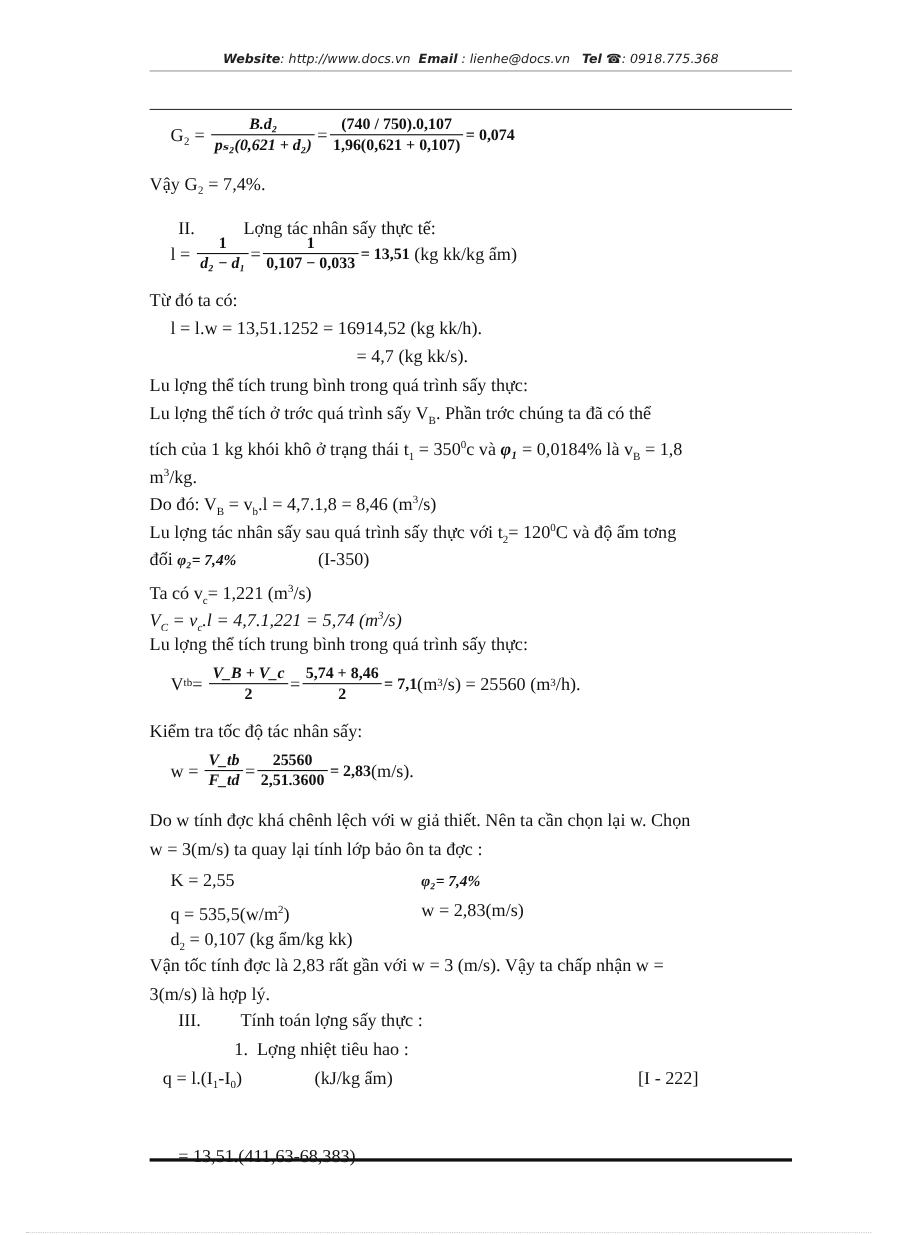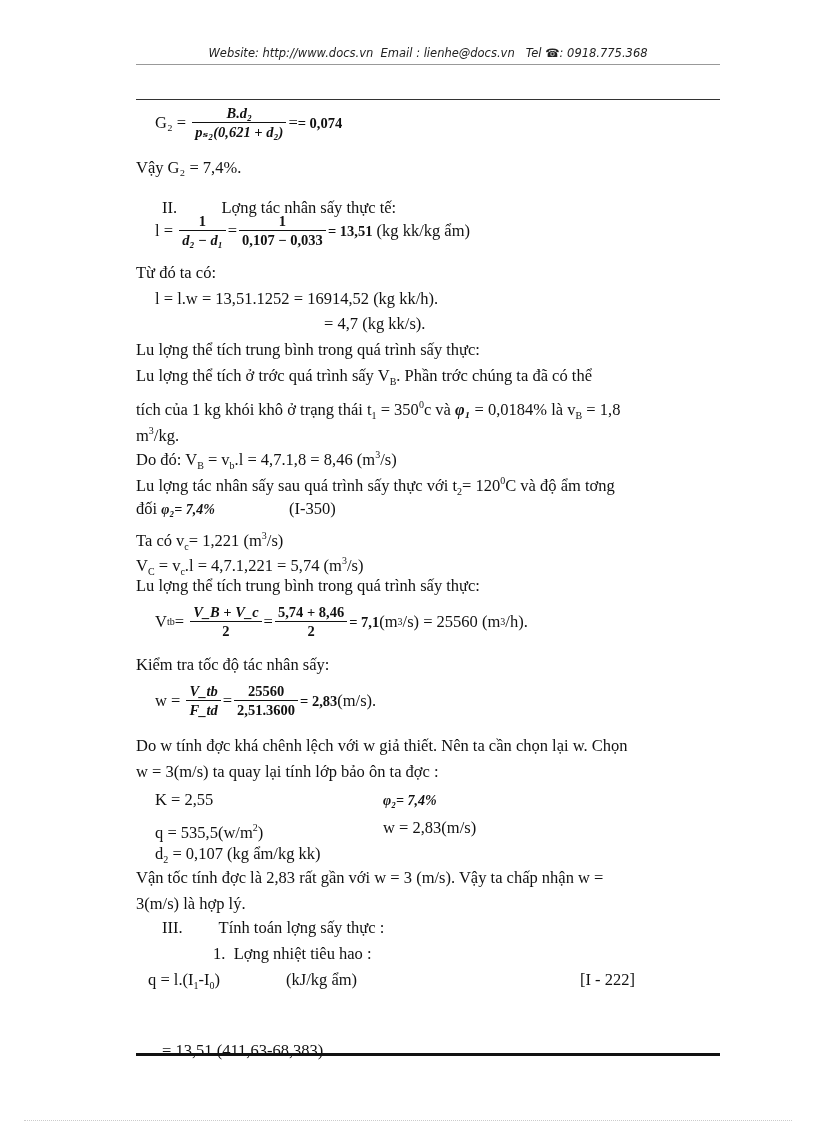--- a/index.html
+++ b/index.html
@@ -1,20 +1,20 @@
 <!DOCTYPE html>
 <html><head>
 <meta charset="utf-8">
 <style>
   html, body { margin: 0; padding: 0; background: #ffffff; }
   body { width: 816px; height: 1123px; position: relative; overflow: hidden;
          font-family: "Liberation Serif", "DejaVu Serif", serif; color: #111; }
   .page-header { position: absolute; left: 136px; top: 46px; width: 584px; text-align: center;
          font-family: "DejaVu Sans", "Liberation Sans", sans-serif; font-style: italic; font-size: 11.5px; color: #222; }
-  .page-header b { font-weight: normal; }
+  .page-header b { font-weight: bold; }
   .header-rule { position: absolute; left: 136px; top: 64px; width: 584px; border-top: 1px solid #999; }
   .top-rule { position: absolute; left: 136px; top: 99px; width: 584px; border-top: 1px solid #333; }
   .bottom-rule { position: absolute; left: 136px; top: 1053px; width: 584px; border-top: 3px solid #111; }
   .page-dots { position: absolute; left: 24px; top: 1120px; width: 768px; border-top: 1px dotted #ccc; }
   .line { position: absolute; font-size: 16.5px; white-space: nowrap; line-height: 20px; }
   .math { font-family: "Liberation Serif", "DejaVu Serif", serif; font-weight: bold; font-size: 14.5px; }
   .frac { display: inline-block; vertical-align: middle; text-align: center; margin: 0 2px; }
   .frac .num { display: block; padding: 0 3px; border-bottom: 1px solid #111; line-height: 18px; }
   .frac .den { display: block; padding: 0 3px; line-height: 18px; }
   .eq { display: inline-flex; align-items: center; }
@@ -33,20 +33,24 @@
 </div>
 <div class="header-rule"></div>
 <div class="top-rule"></div>
 
 <div class="line eq" style="left:155px; top:104px;">
   <span>G₂ =</span>&nbsp;
   <span class="frac math">
     <span class="num"><i>B.d₂</i></span>
     <span class="den"><i>pₛ₂(0,621 + d₂)</i></span>
   </span>=
+  <span class="frac math">
+    <span class="num">(740 / 750).0,107</span>
+    <span class="den">1,96(0,621 + 0,107)</span>
+  </span>
   <span class="math">= 0,074</span>
 </div>
 
 <div class="line" style="left:136px; top:158px;text-align:right;">Vậy G₂ = 7,4%.</div>
 
 <div class="line" style="left:162px; top:198px;">
   <span>II.</span>
   <span style="display:inline-block;width:36px"></span>
   <span>Lợng   tác nhân sấy thực tế:</span>
 </div>
@@ -89,21 +93,21 @@
   <span>Lu   lợng   tác nhân sấy sau quá trình sấy thực với t</span><sub>2</sub><span>= 120</span><sup>0</sup><span>C và độ ẩm tơng</span>
 </div>
 <div class="line" style="left:136px; top:499px;">
   <span>đối </span><span class="phi" style="font-size:14px">φ₂= 7,4%</span>
   <span style="display:inline-block;width:70px"></span><span>(I-350)</span>
 </div>
 
 <div class="line" style="left:136px; top:526px;">
   <span>Ta có v</span><sub>c</sub><span>= 1,221 (m</span><sup>3</sup><span>/s)</span>
 </div>
-<div class="line" style="left:136px; top:551px;">
+<div class="line" style="left:136px; top:551px;font-style:italic;">
   <span>V</span><sub>C</sub><span> = v</span><sub>c</sub><span>.l = 4,7.1,221 = 5,74 (m</span><sup>3</sup><span>/s)</span>
 </div>
 <div class="line" style="left:136px; top:576px;">Lu   lợng   thể tích trung bình trong quá trình sấy thực:</div>
 
 <div class="line eq" style="left:155px; top:603px;">
   <span>V</span><sub>tb</sub><span> =</span>&nbsp;
   <span class="frac math">
     <span class="num"><i>V_B + V_c</i></span>
     <span class="den">2</span>
   </span>=

